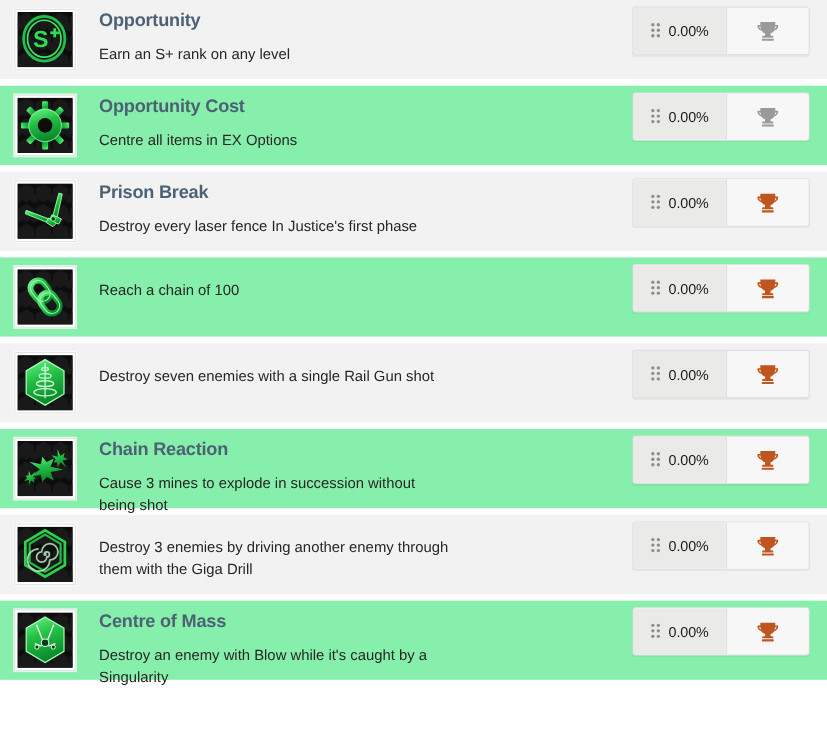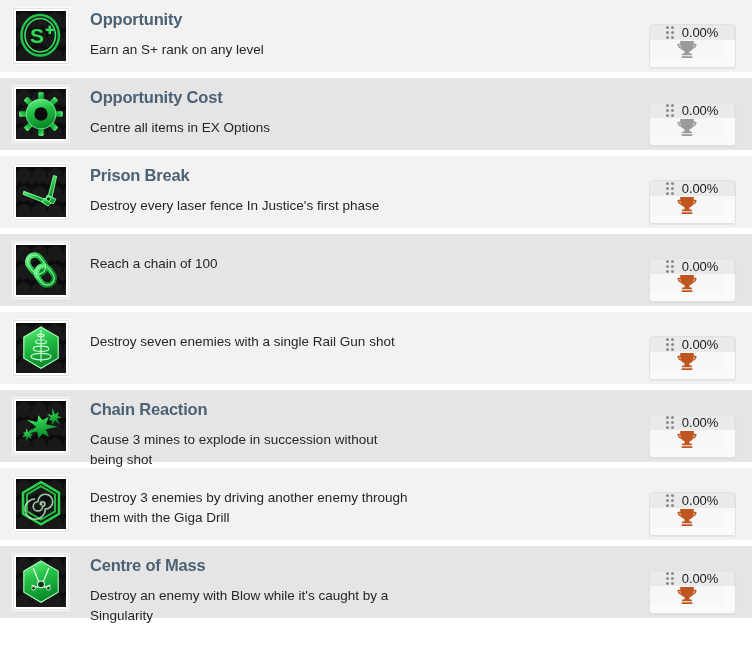--- a/index.html
+++ b/index.html
@@ -21,21 +21,21 @@
   .ach-row {
     position: relative;
     height: 72px;
     box-sizing: border-box;
     display: flex;
     align-items: flex-start;
     padding: 0;
     margin-bottom: 6px;
   }
   .ach-row.bg-dark  { background: #f2f2f2; }
-  .ach-row.bg-light { background: #e5e5e5; }
+  .ach-row.bg-light { background: #86efac; }
 
   
   .ach-icon-wrap {
     width: 56px;
     height: 56px;
     margin: 8px 0 0 13px;
     flex: 0 0 56px;
     background: #ffffff;
     padding: 2px;
     box-sizing: border-box;
@@ -72,30 +72,29 @@
     color: #262626;
     line-height: 20px;
     margin-top: 11px;
     max-width: 320px;
   }
 
   
   .ach-ctrl {
     position: absolute;
     right: 16px;
-    top: 24px;
+    top: 6px;
     display: flex;
     align-items: stretch;
     height: 42px;
     border: 1px solid #e1e1e1;
     border-radius: 3px;
     box-shadow: 0 1px 1px rgba(0,0,0,0.05);
     background: #fafafa;
     overflow: hidden;
-    flex-direction: column;
   }
   .ctrl-progress {
     width: 84px;
     background: #eaeae8;
     display: flex;
     align-items: center;
     justify-content: center;
     gap: 7px;
     border-right: 1px solid #e1e1e1;
   }

